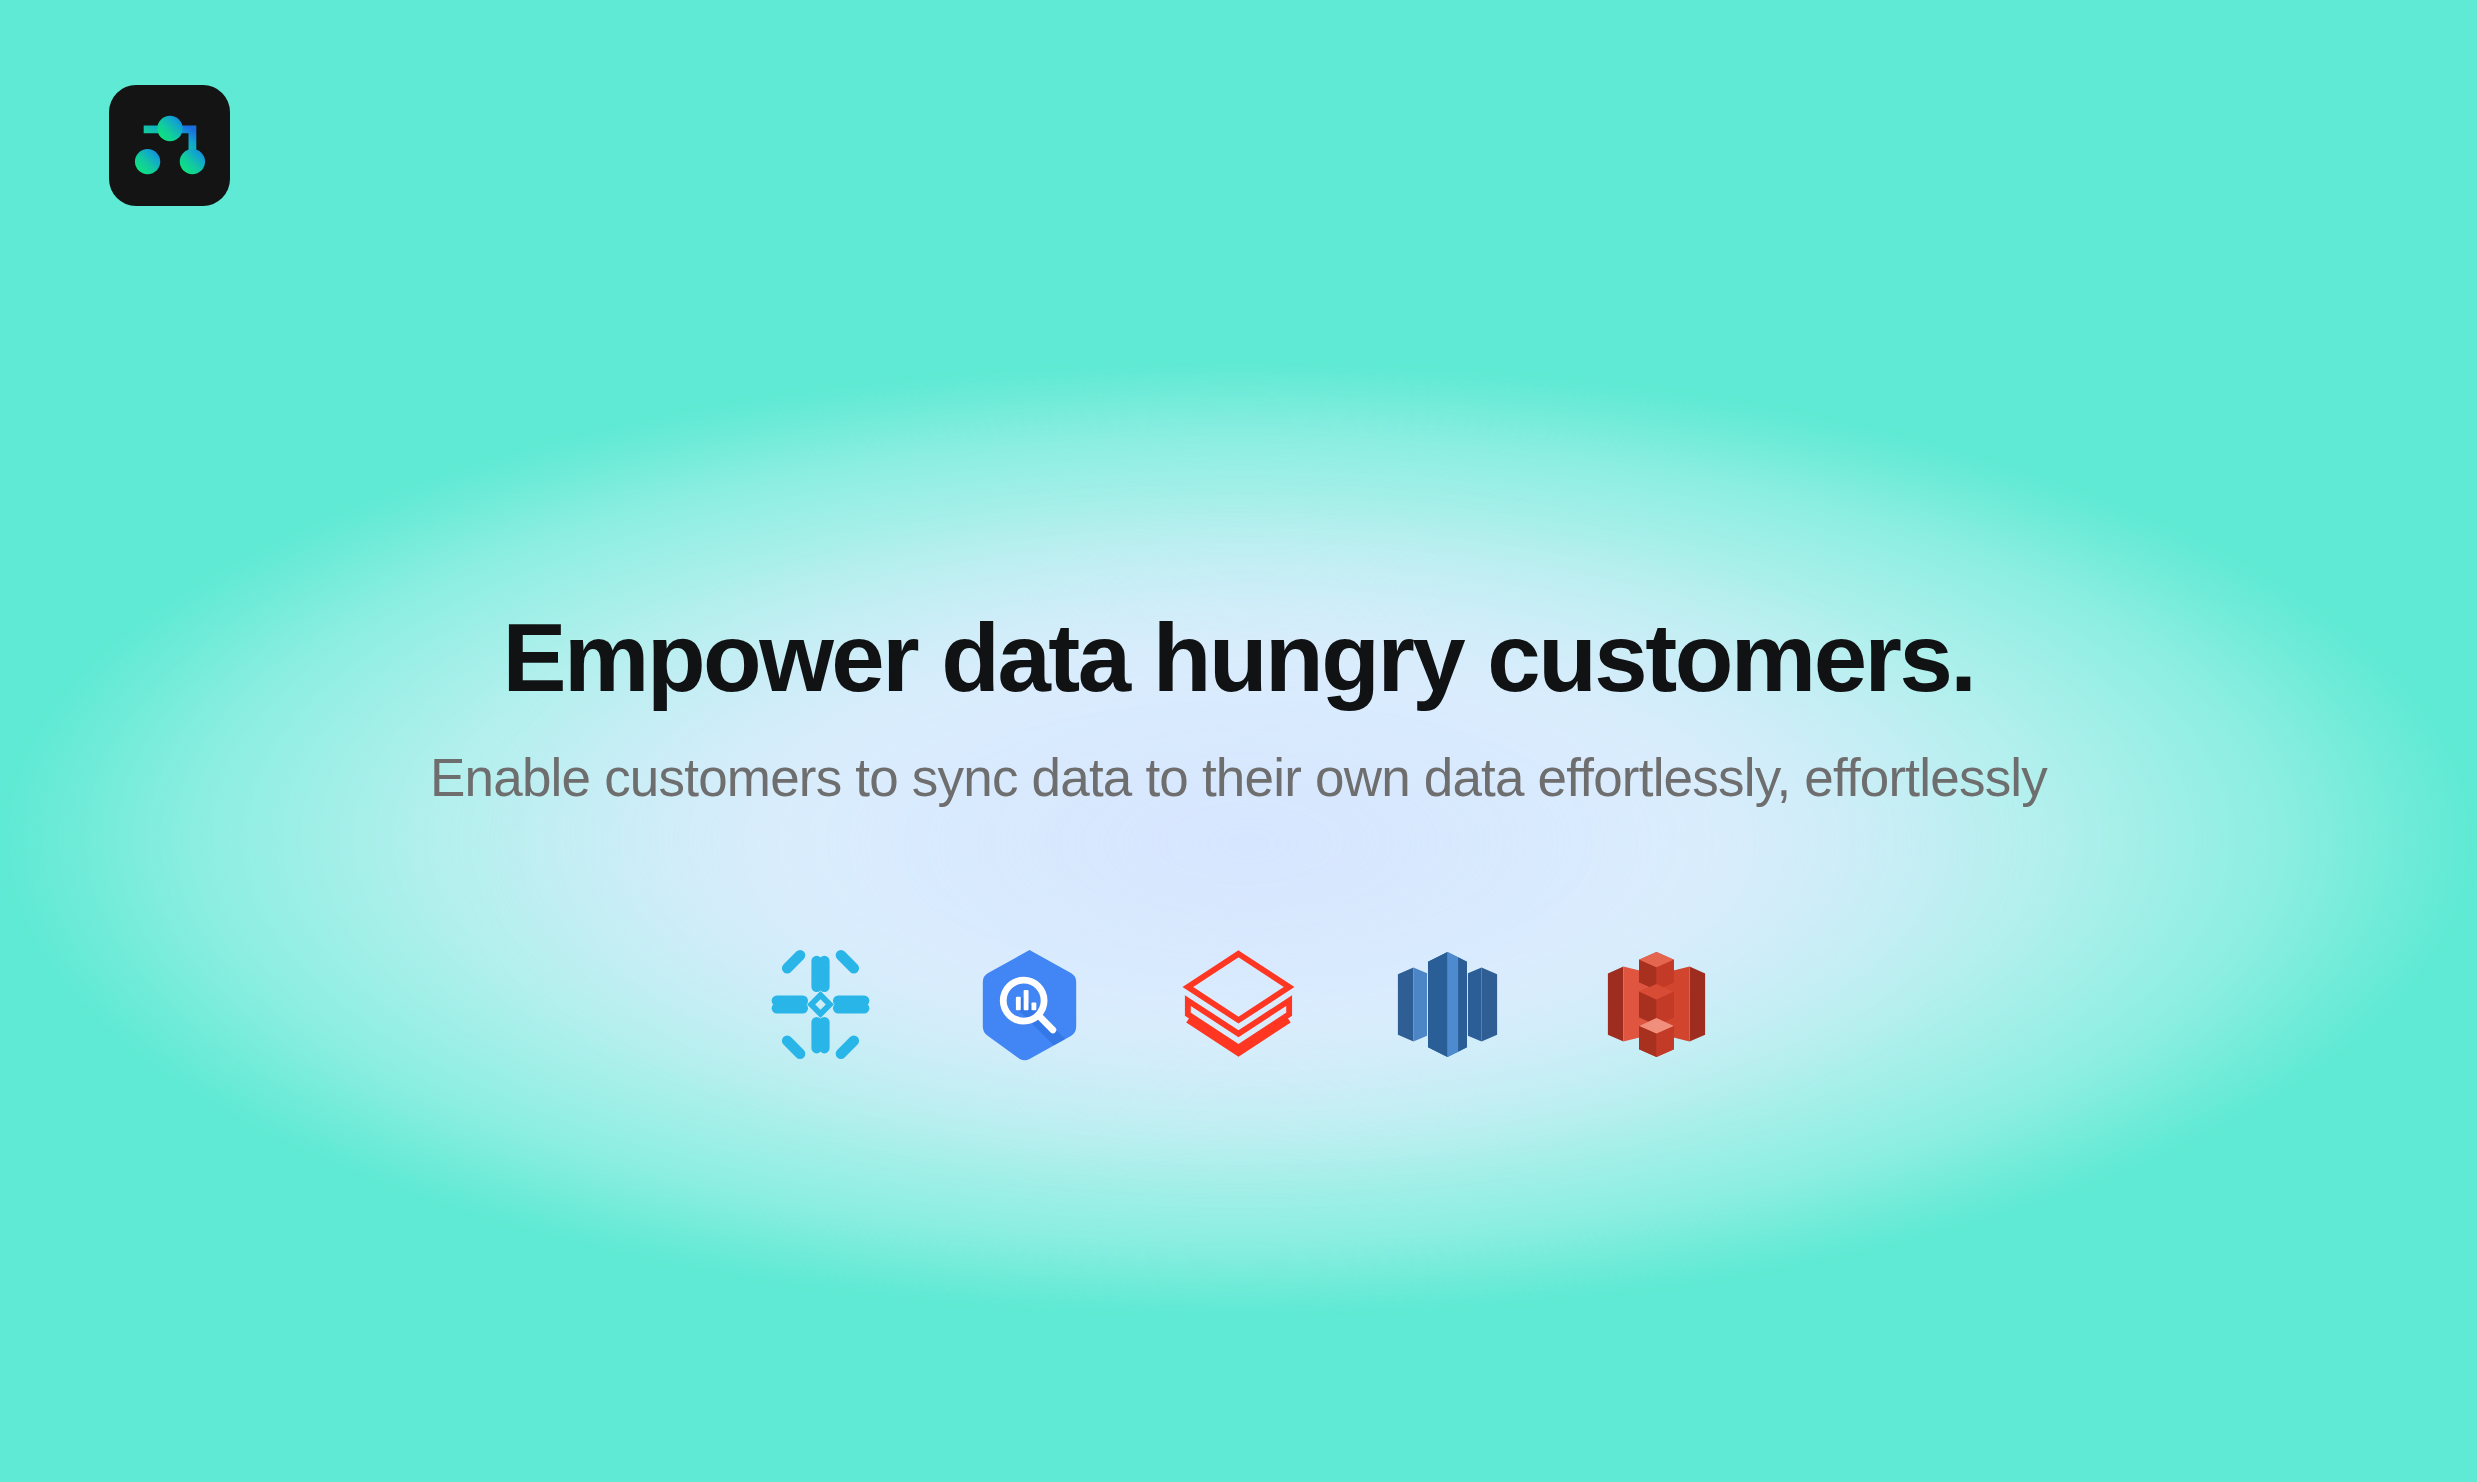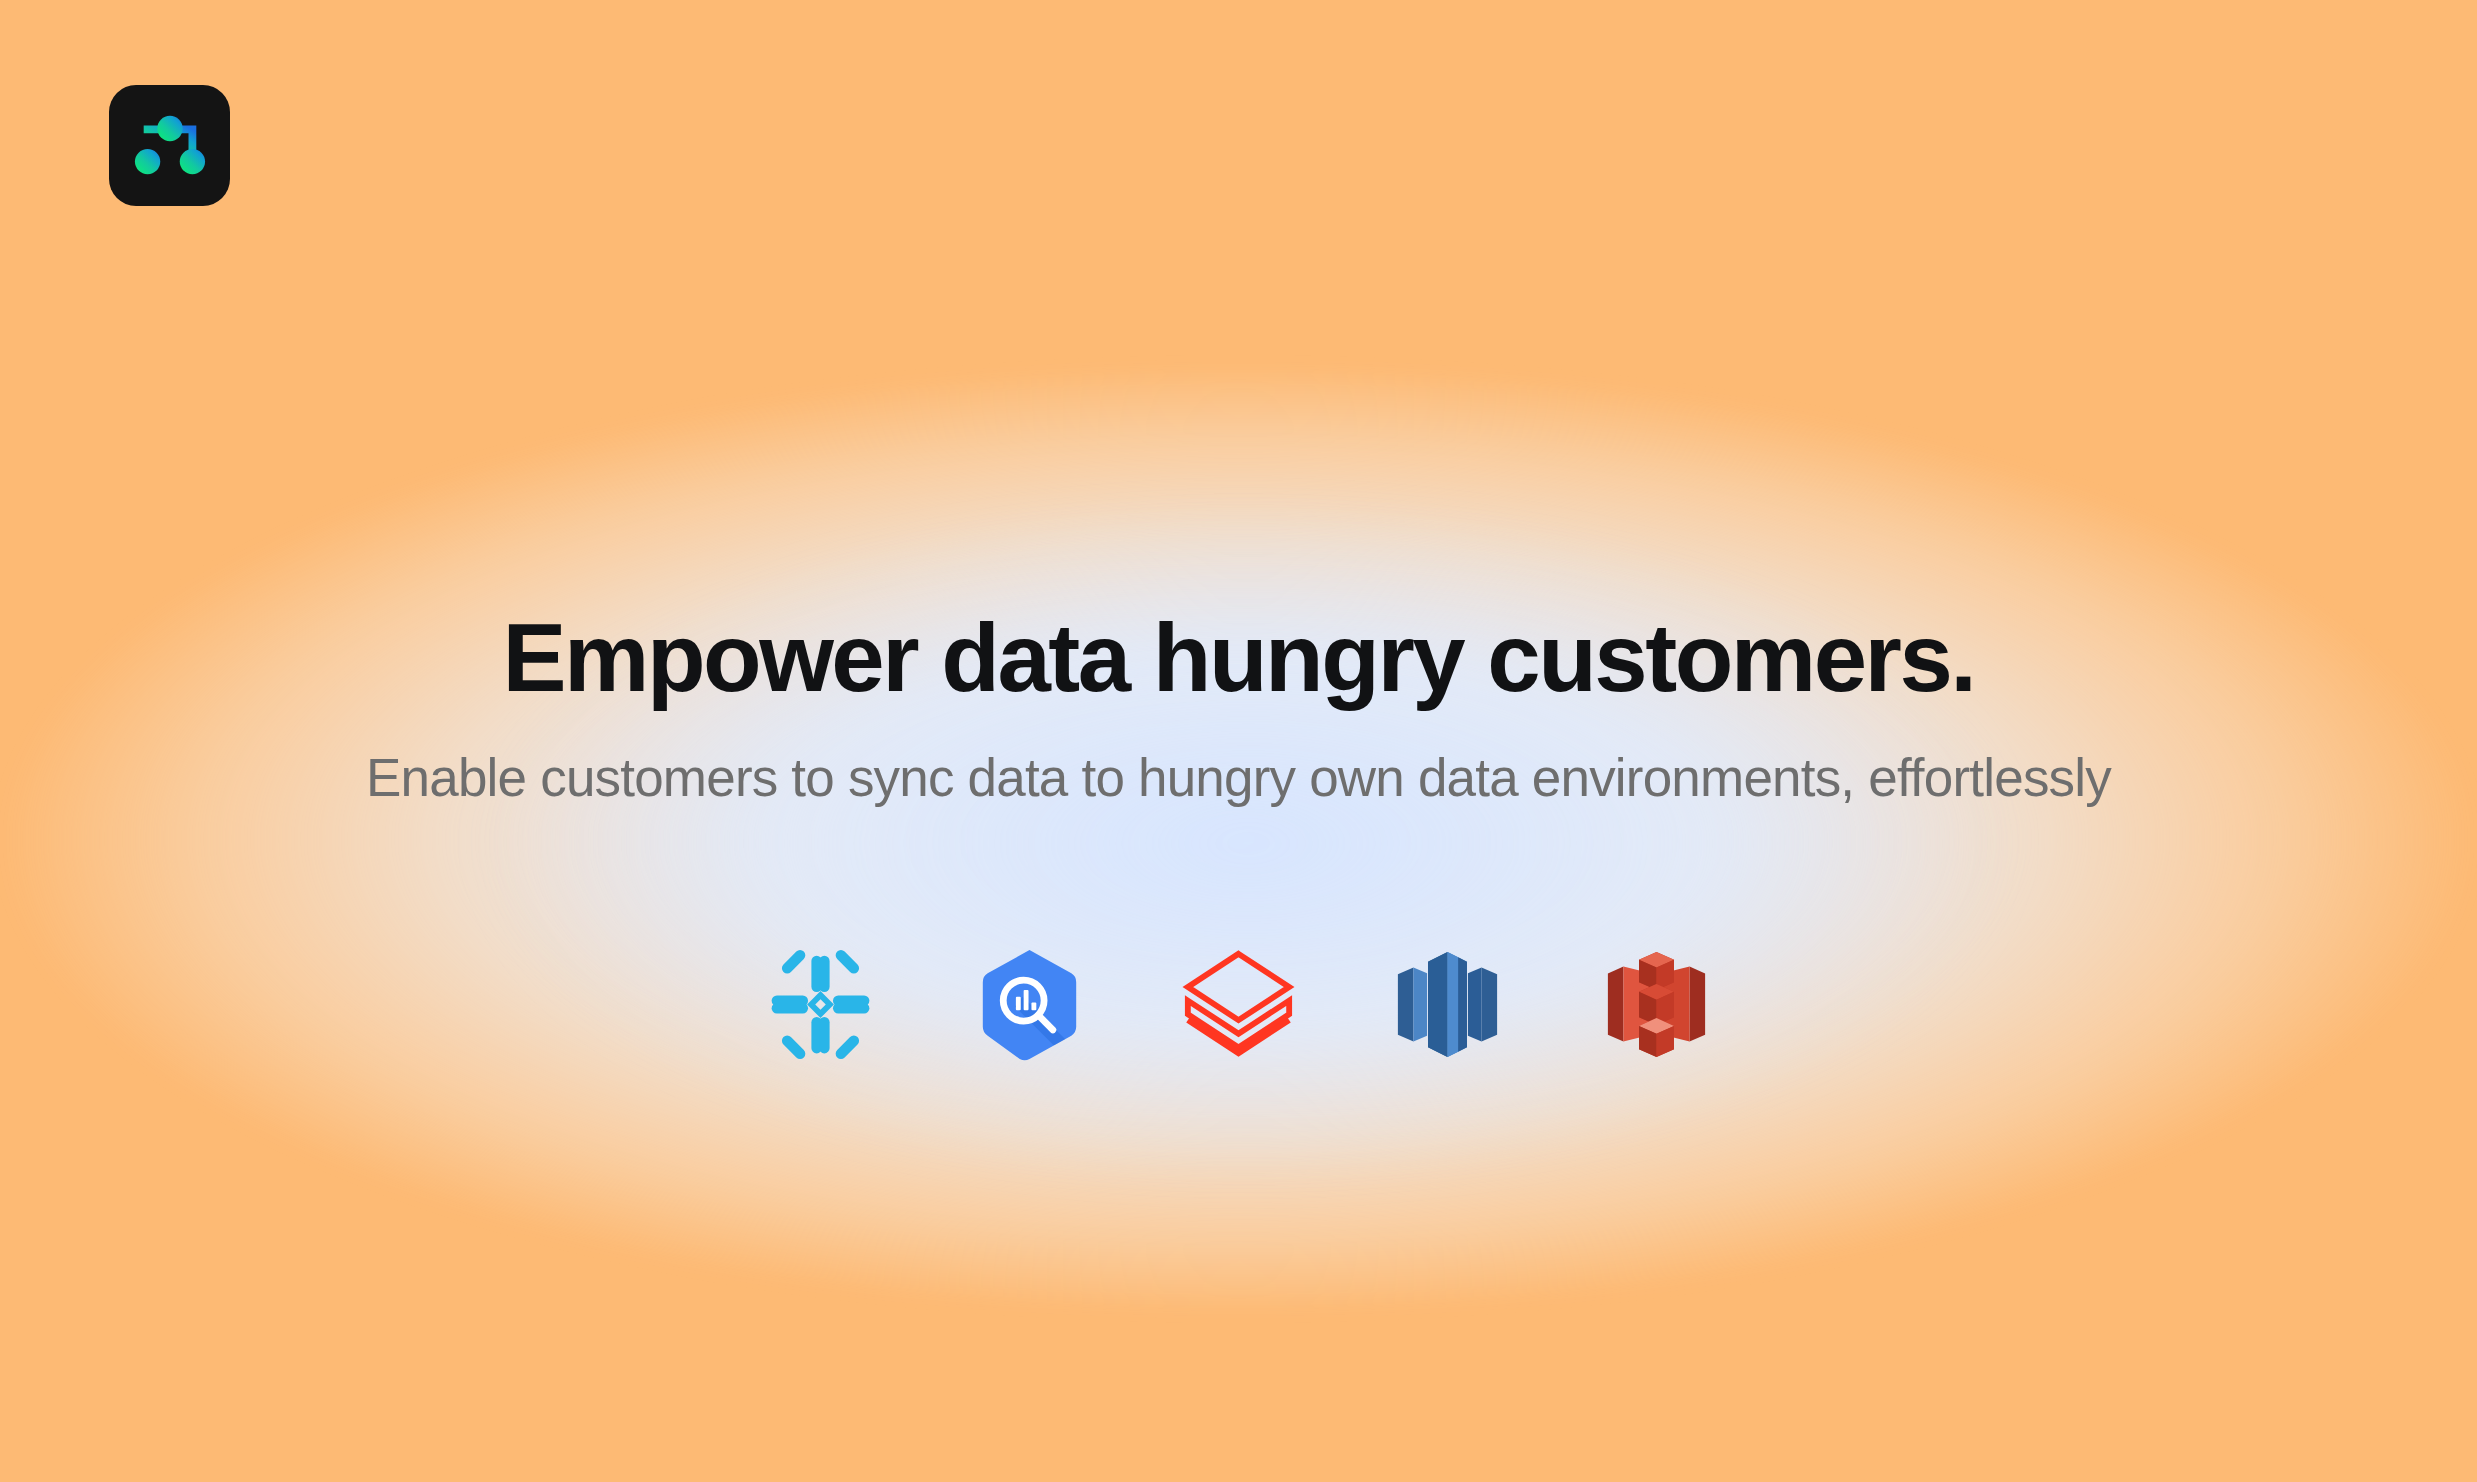--- a/index.html
+++ b/index.html
@@ -6,21 +6,21 @@
   * { margin:0; padding:0; box-sizing:border-box; }
   html, body {
     width:2477px; height:1482px;
     background:#ffffff;
     font-family:"Liberation Sans", sans-serif;
     overflow:hidden;
   }
   .page {
     position:relative;
     width:2477px; height:1482px;
-    background:#fdba74;
+    background:#5eead4;
     overflow:hidden;
   }
 
   
   .glow {
     position:absolute;
     left:-117px;
     top:371px;
     width:2711px;
     height:936px;
@@ -131,21 +131,21 @@
         <path d="M16 22 V48" fill="none" stroke="url(#nodeGrad)" stroke-width="8" stroke-linecap="square"></path>
         <circle cx="39" cy="21" r="13" fill="url(#nodeGrad)"></circle>
         <circle cx="16" cy="55" r="13" fill="url(#nodeGrad)"></circle>
         <circle cx="62" cy="55" r="13" fill="url(#nodeGrad)"></circle>
       </svg>
     </span>
   </div>
 
   <div class="hero">
     <h1 class="hero-title">Empower data hungry customers.</h1>
-    <p class="hero-subtitle">Enable customers to sync data to hungry own data environments, effortlessly</p>
+    <p class="hero-subtitle">Enable customers to sync data to their own data effortlessly, effortlessly</p>
   </div>
 
   <div class="logo-strip">
 
     <div class="logo-item">
       <span>
         <svg width="115" height="115" viewBox="0 0 120 120" xmlns="http://www.w3.org/2000/svg">
           <g fill="#29B5E8">
 
             <path d="M60 46 L74 60 L60 74 L46 60 Z

